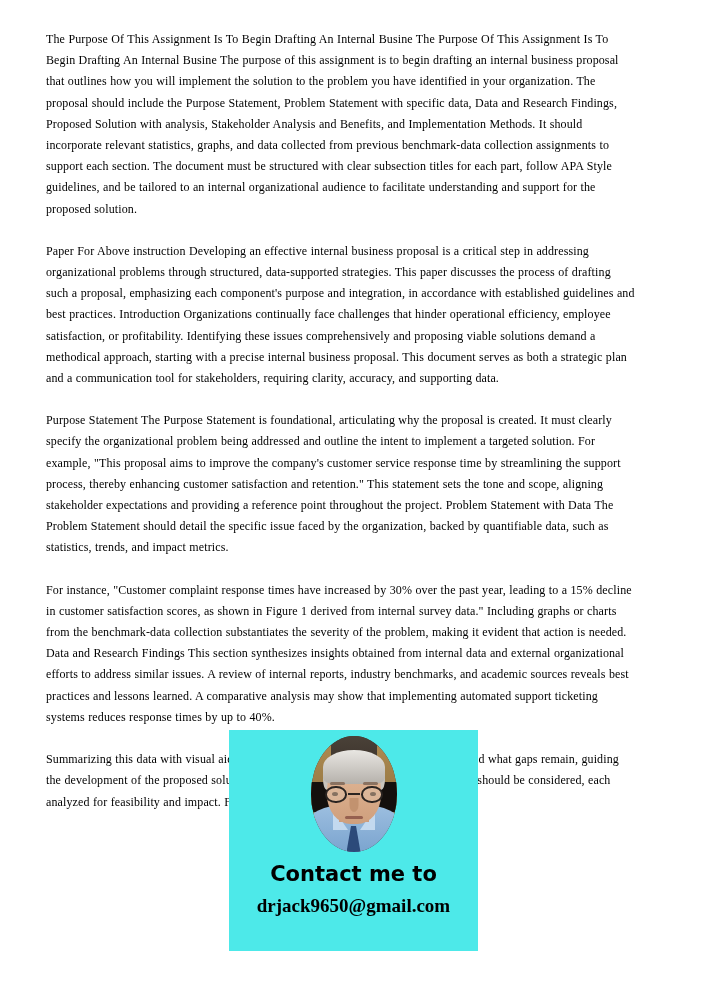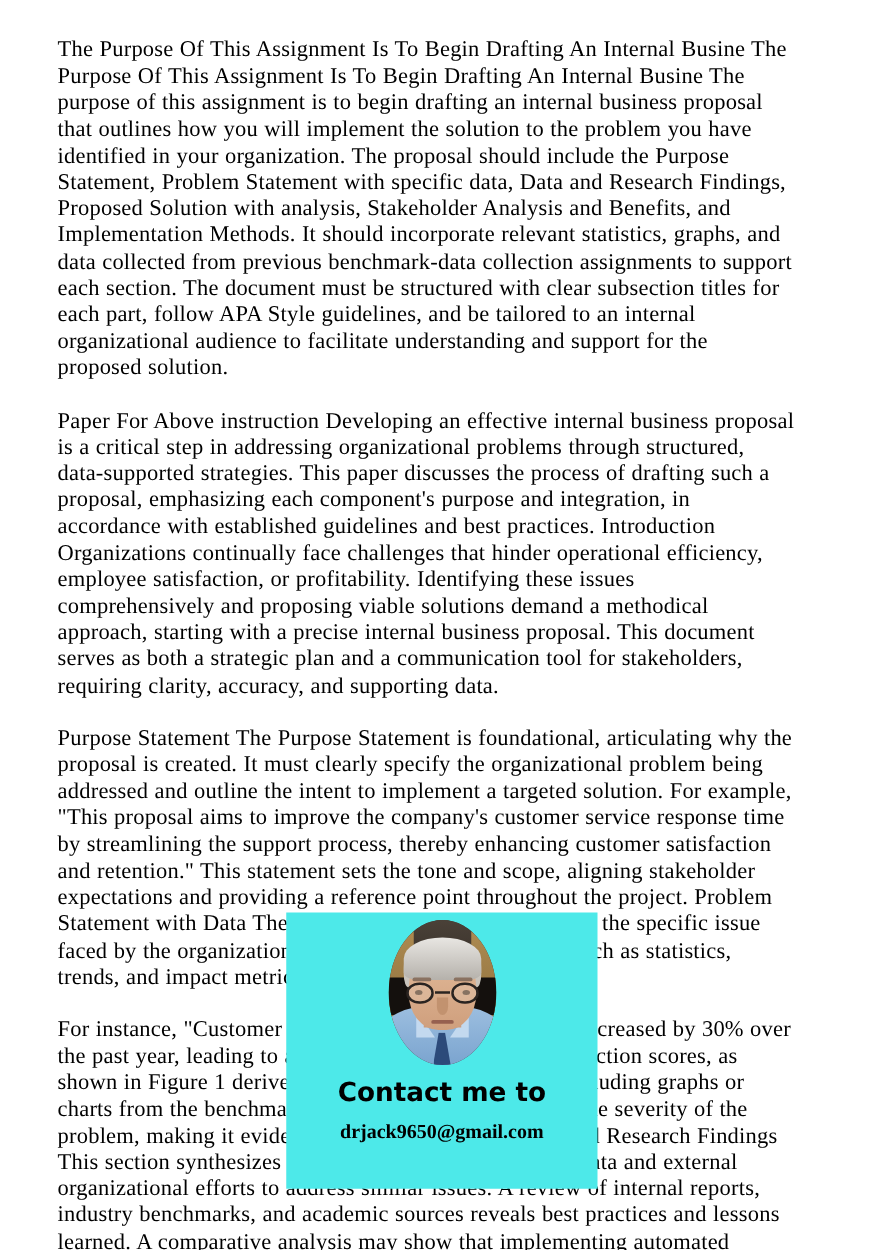--- a/index.html
+++ b/index.html
@@ -26,21 +26,21 @@
 
   #doc-body {
     position: absolute;
     left: 46px;
     top: 29px;
     width: 590px;
   }
 
   .doc-paragraph {
     margin: 0 0 21px 0;
-    font-size: 18px;
+    font-size: 12px;
     line-height: 21.2px;
     color: #000000;
     text-align: left;
     letter-spacing: 0.01em;
     word-spacing: 0.02em;
   }
 
   
   #contact-overlay {
     position: absolute;
@@ -213,21 +213,21 @@
     font-size: 21px;
     line-height: 26px;
     color: #000000;
     text-align: right;
     white-space: nowrap;
   }
   #contact-line-1 { margin-top: 9px; }
   #contact-email {
     font-family: "Liberation Serif", "DejaVu Serif", serif;
     font-weight: bold;
-    font-size: 16px;
+    font-size: 19px;
     line-height: 24px;
     color: #000000;
     text-align: center;
     margin-top: 7px;
     white-space: nowrap;
   }
 </style>
 </head>
 <body>
 

